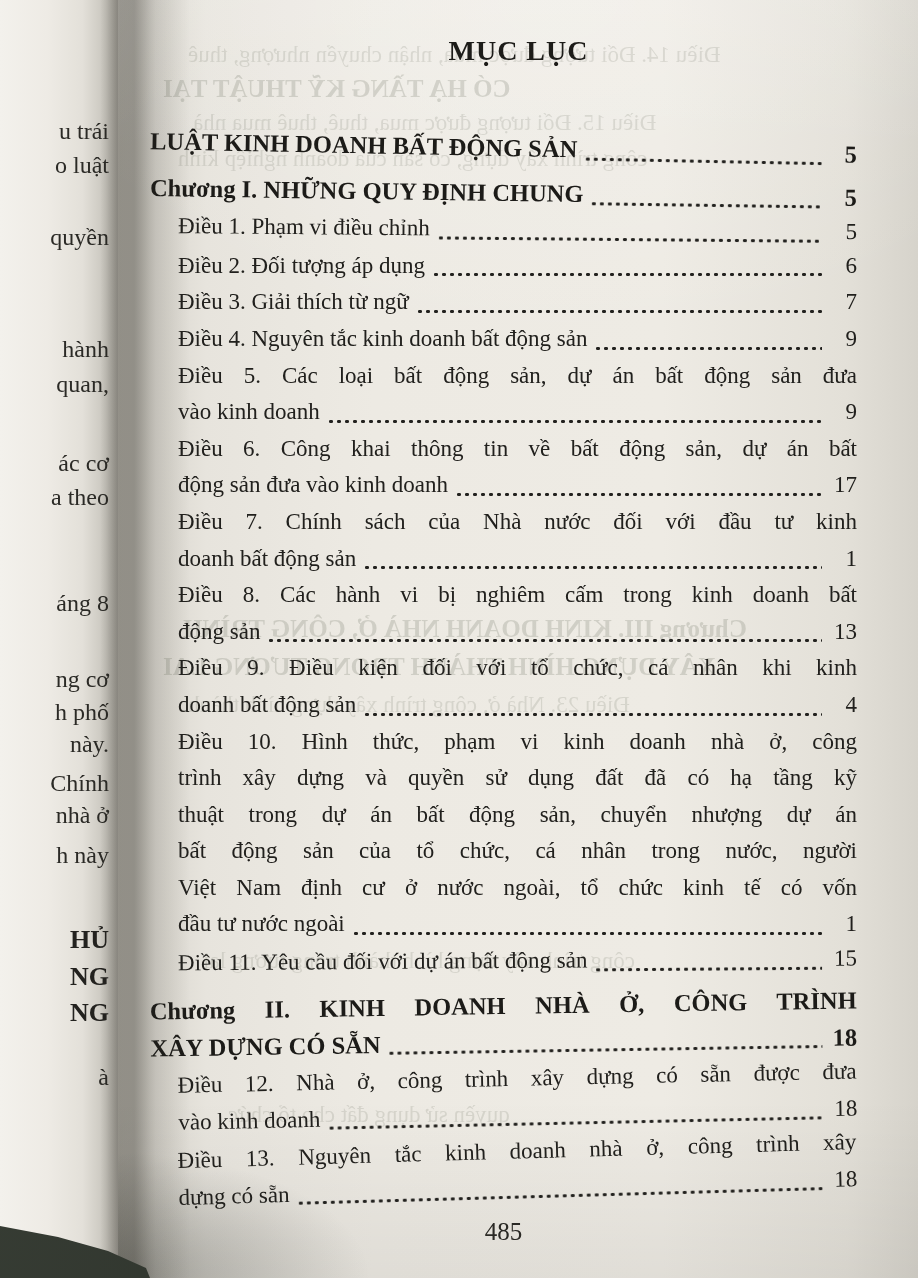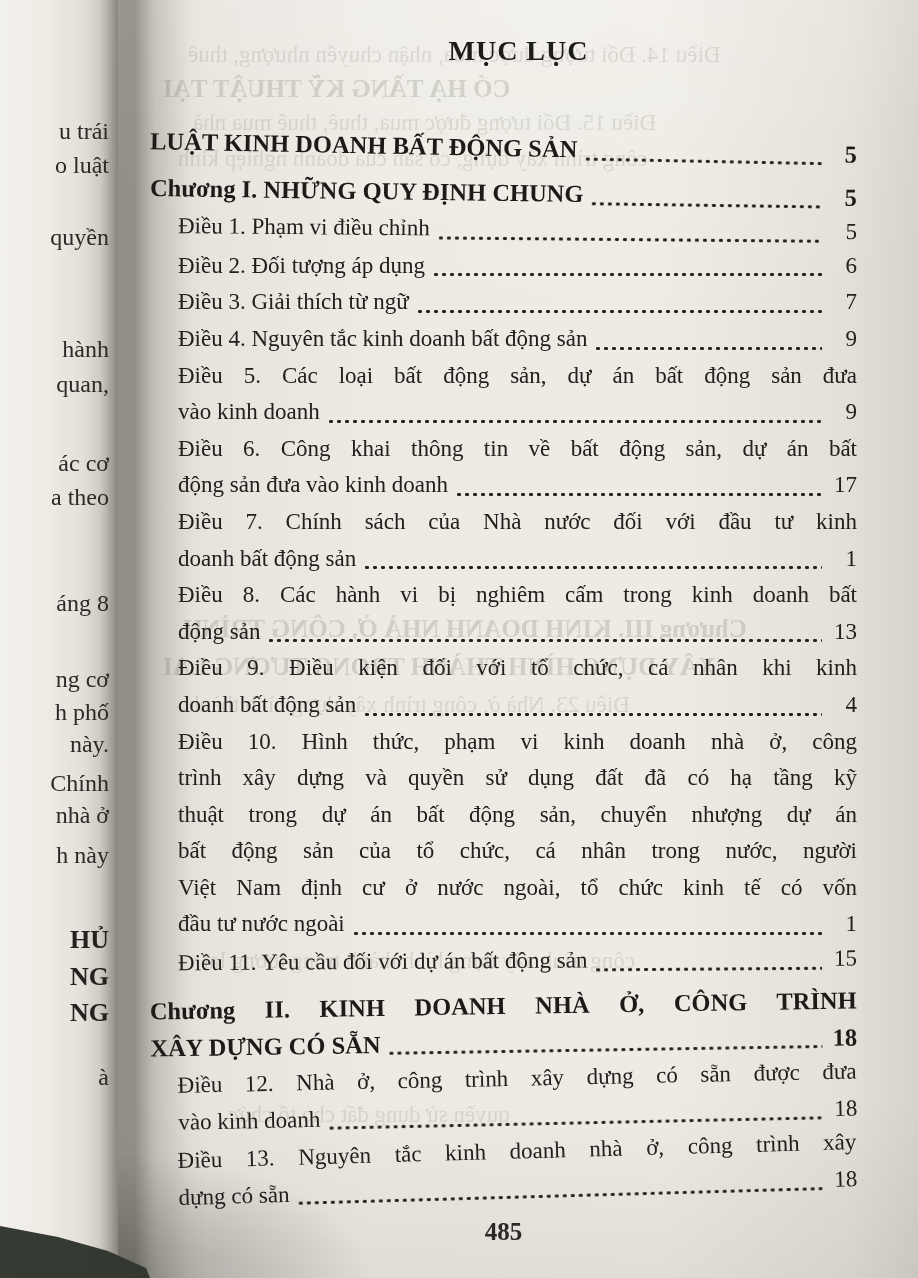--- a/index.html
+++ b/index.html
@@ -57,21 +57,21 @@
   #toc .entry{transform-origin:50% 50%;}
   #toc .entry:nth-child(1){transform:rotate(1.1deg);}
   #toc .entry:nth-child(2){transform:rotate(0.8deg);}
   #toc .entry:nth-child(3){transform:rotate(0.5deg);}
   #toc .entry:nth-child(13){transform:rotate(-0.4deg);}
   #toc .entry:nth-child(14){transform:rotate(-0.9deg);}
   #toc .entry:nth-child(15){transform:rotate(-1.2deg);}
   #toc .entry:nth-child(16){transform:rotate(-1.6deg);}
   .folio{
     position:absolute;top:1218px;left:0;width:100%;text-align:center;
-    font-size:25px;color:#2a2925;font-weight:bold;
+    font-size:25px;color:#2a2925;
   }
   
   .ghost{
     position:absolute;white-space:nowrap;z-index:1;
     transform:scaleX(-1);opacity:0.14;filter:blur(0.7px);
     font-size:23px;color:#4d5342;line-height:30px;
   }
   .ghost.bold{font-weight:bold;font-size:25px;opacity:0.17;color:#434a38;}
   
   .cover-corner{

